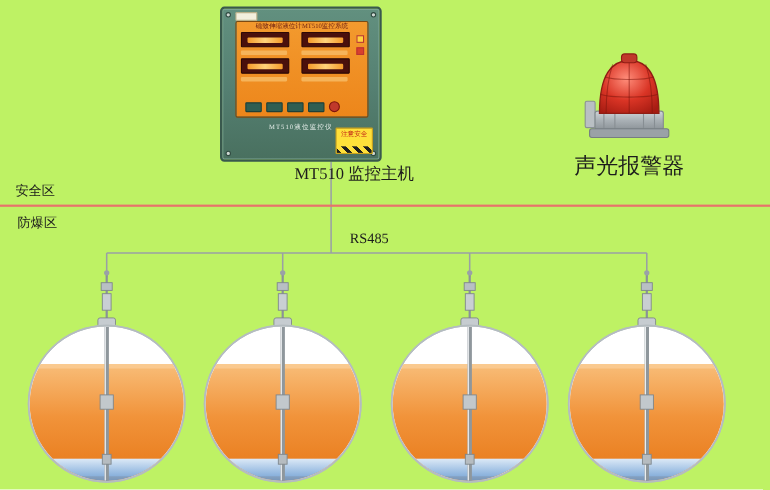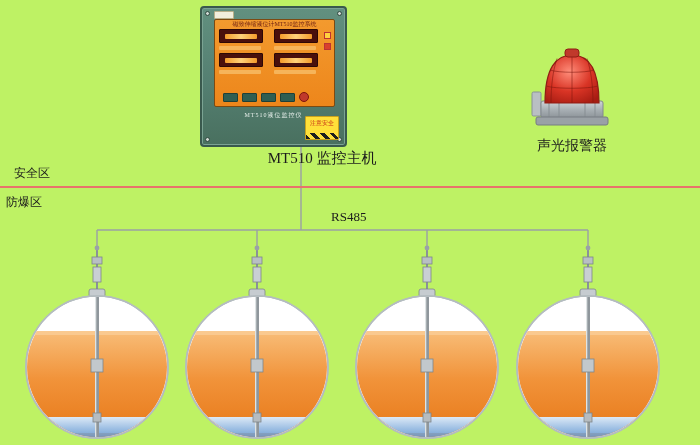--- a/index.html
+++ b/index.html
@@ -44,24 +44,24 @@
   .model-strip{position:absolute;left:0;top:103px;width:100%;text-align:center;
                font-size:6px;letter-spacing:1px;color:#e8f0ec;}
   .sticker{position:absolute;right:6px;bottom:5px;width:34px;height:24px;background:#ffe03a;
            border:1px solid #c9a21d;box-sizing:border-box;border-radius:1px;overflow:hidden;}
   .sticker-text{font-size:6px;line-height:8px;color:#c22315;text-align:center;margin-top:2px;}
   .stripes{position:absolute;left:0;bottom:0;width:100%;height:6px;
            background:repeating-linear-gradient(45deg,#1e1e1e 0 3px,#ffe03a 3px 7px);}
 
   
   .device-label{left:252px;top:149px;width:140px;font-size:15px;}
-  .alarm-label{left:518px;top:137px;width:108px;font-size:14px;}
+  .alarm-label{left:518px;top:137px;width:108px;font-size:20px;}
   .zone-safe{left:14px;top:165px;}
-  .zone-ex{left:6px;top:194px;text-align:right;}
-  .bus-label{left:318px;top:209px;font-size:13px;margin-left:13px;}
+  .zone-ex{left:16px;top:194px;text-align:right;}
+  .bus-label{left:318px;top:209px;font-size:13px;}
 
   
   .alarm{position:absolute;left:527px;top:48px;width:90px;height:84px;}
 
   
   .tank{position:absolute;top:245px;width:150px;height:200px;display:block;}
 </style>
 </head>
 <body>
 

